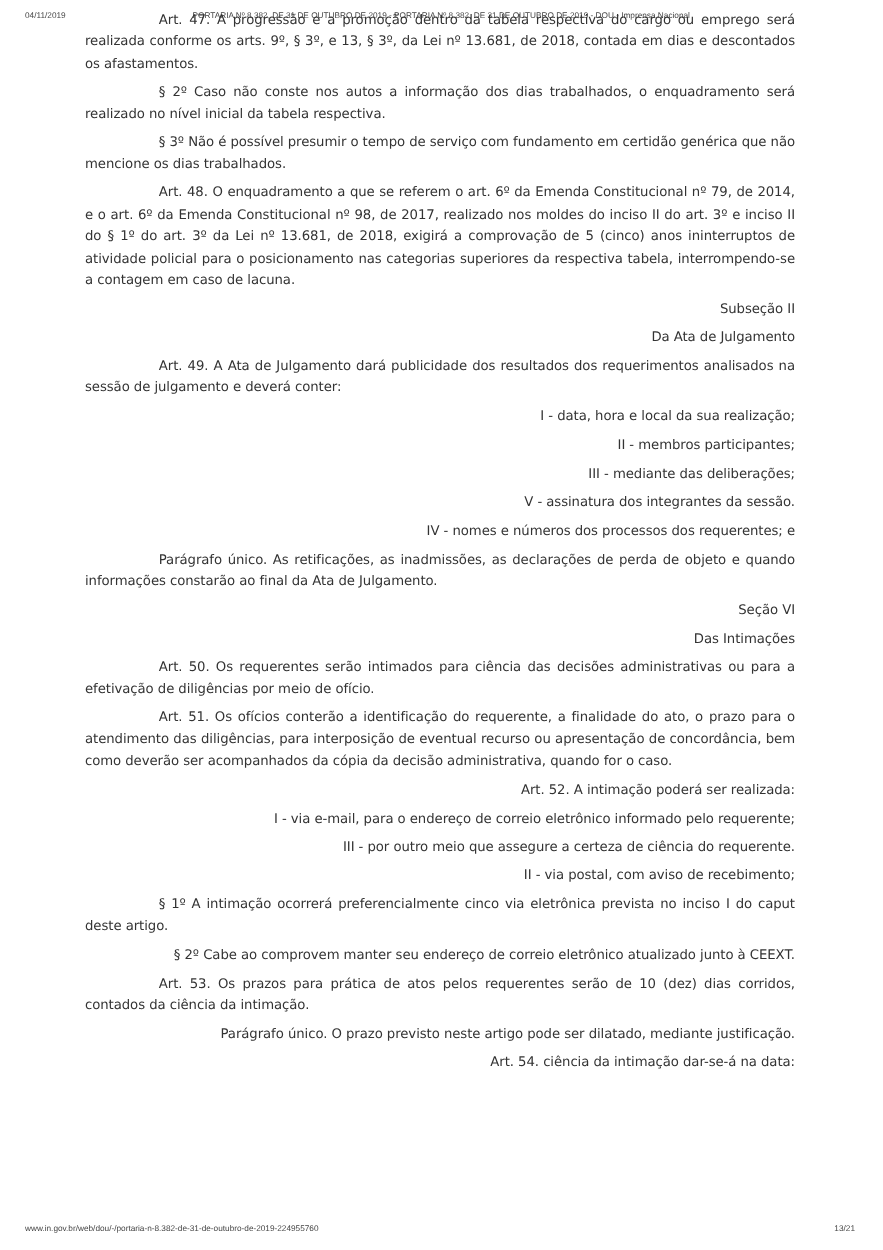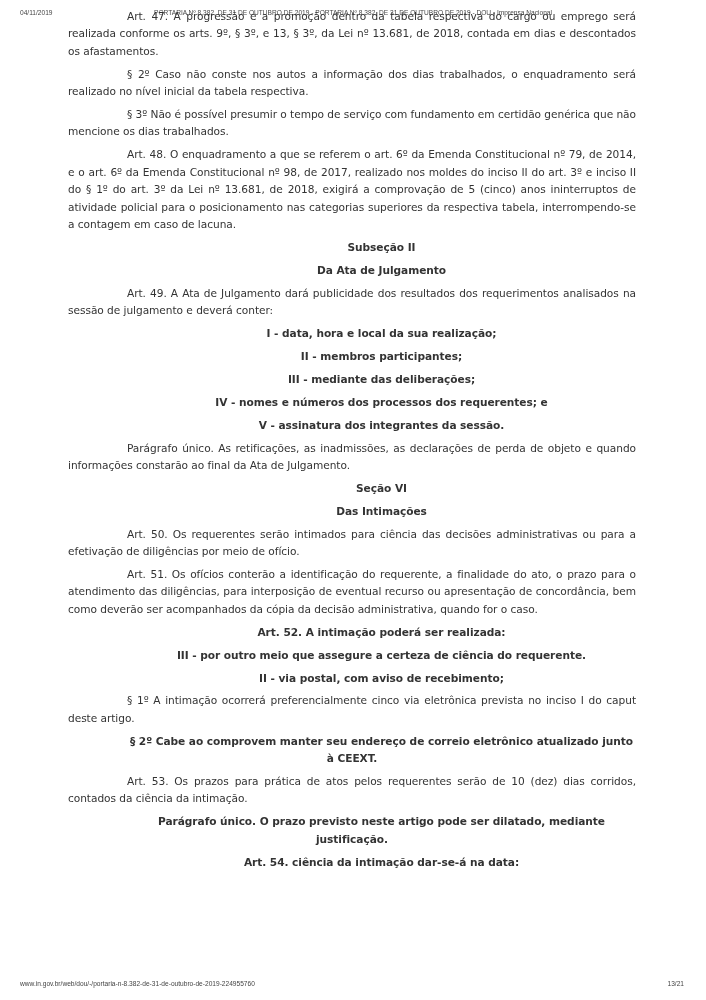--- a/index.html
+++ b/index.html
@@ -65,22 +65,21 @@
     }
     .content p {
       margin: 0 0 5.5px 0;
       font-size: 10.6px;
       line-height: 17.4px;
       text-align: justify;
       text-indent: 59px;
       letter-spacing: -0.05px;
     }
     .content p.short {
-      text-align: center;
-      font-weight: bold;
+      text-align: right;
     }
   </style>
 </head>
 <body>
 
 <div class="print-header">
   <span class="date">04/11/2019</span>
   <span class="title">PORTARIA Nº 8.382, DE 31 DE OUTUBRO DE 2019 - PORTARIA Nº 8.382, DE 31 DE OUTUBRO DE 2019 - DOU - Imprensa Nacional</span>
 </div>
 
@@ -88,28 +87,29 @@
   <p>Art. 47. A progressão e a promoção dentro da tabela respectiva do cargo ou emprego será realizada conforme os arts. 9º, § 3º, e 13, § 3º, da Lei nº 13.681, de 2018, contada em dias e descontados os afastamentos.</p>
   <p>§ 2º Caso não conste nos autos a informação dos dias trabalhados, o enquadramento será realizado no nível inicial da tabela respectiva.</p>
   <p>§ 3º Não é possível presumir o tempo de serviço com fundamento em certidão genérica que não mencione os dias trabalhados.</p>
   <p>Art. 48. O enquadramento a que se referem o art. 6º da Emenda Constitucional nº 79, de 2014, e o art. 6º da Emenda Constitucional nº 98, de 2017, realizado nos moldes do inciso II do art. 3º e inciso II do § 1º do art. 3º da Lei nº 13.681, de 2018, exigirá a comprovação de 5 (cinco) anos ininterruptos de atividade policial para o posicionamento nas categorias superiores da respectiva tabela, interrompendo-se a contagem em caso de lacuna.</p>
   <p class="short">Subseção II</p>
   <p class="short">Da Ata de Julgamento</p>
   <p>Art. 49. A Ata de Julgamento dará publicidade dos resultados dos requerimentos analisados na sessão de julgamento e deverá conter:</p>
   <p class="short">I - data, hora e local da sua realização;</p>
   <p class="short">II - membros participantes;</p>
   <p class="short">III - mediante das deliberações;</p>
+  <p class="short">V - assinatura dos integrantes da sessão.</p>
   <p class="short">IV - nomes e números dos processos dos requerentes; e</p>
-  <p class="short">V - assinatura dos integrantes da sessão.</p>
   <p>Parágrafo único. As retificações, as inadmissões, as declarações de perda de objeto e quando informações constarão ao final da Ata de Julgamento.</p>
   <p class="short">Seção VI</p>
   <p class="short">Das Intimações</p>
   <p>Art. 50. Os requerentes serão intimados para ciência das decisões administrativas ou para a efetivação de diligências por meio de ofício.</p>
   <p>Art. 51. Os ofícios conterão a identificação do requerente, a finalidade do ato, o prazo para o atendimento das diligências, para interposição de eventual recurso ou apresentação de concordância, bem como deverão ser acompanhados da cópia da decisão administrativa, quando for o caso.</p>
   <p class="short">Art. 52. A intimação poderá ser realizada:</p>
+  <p class="short">I - via e-mail, para o endereço de correio eletrônico informado pelo requerente;</p>
   <p class="short">III - por outro meio que assegure a certeza de ciência do requerente.</p>
   <p class="short">II - via postal, com aviso de recebimento;</p>
   <p>§ 1º A intimação ocorrerá preferencialmente cinco via eletrônica prevista no inciso I do caput deste artigo.</p>
   <p class="short">§ 2º Cabe ao comprovem manter seu endereço de correio eletrônico atualizado junto à CEEXT.</p>
   <p>Art. 53. Os prazos para prática de atos pelos requerentes serão de 10 (dez) dias corridos, contados da ciência da intimação.</p>
   <p class="short">Parágrafo único. O prazo previsto neste artigo pode ser dilatado, mediante justificação.</p>
   <p class="short">Art. 54. ciência da intimação dar-se-á na data:</p>
 </div>
 
 <div class="print-footer">

